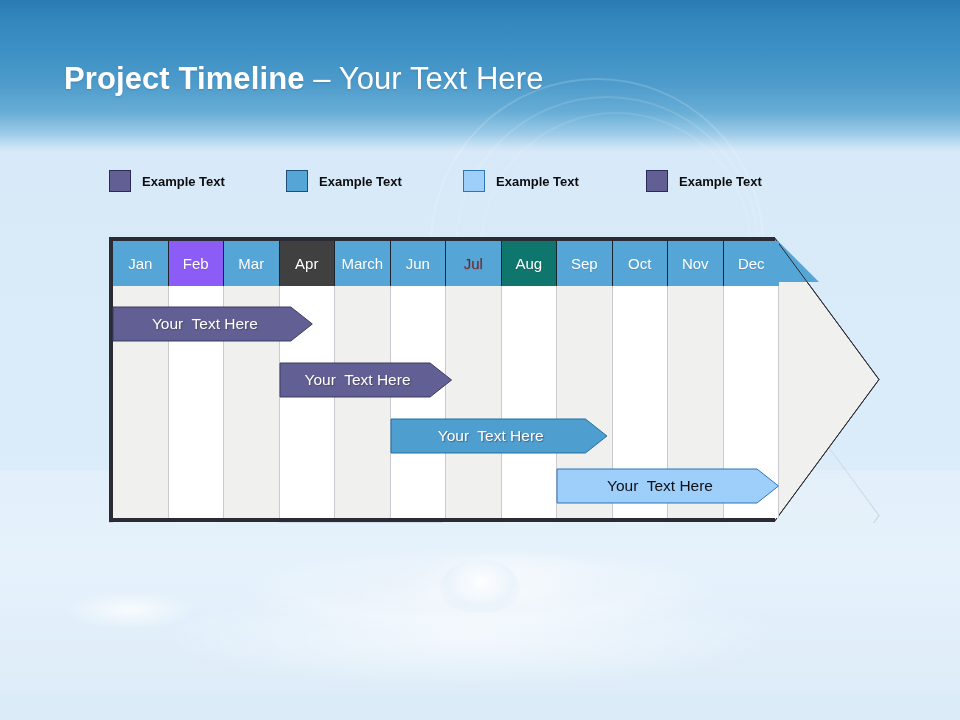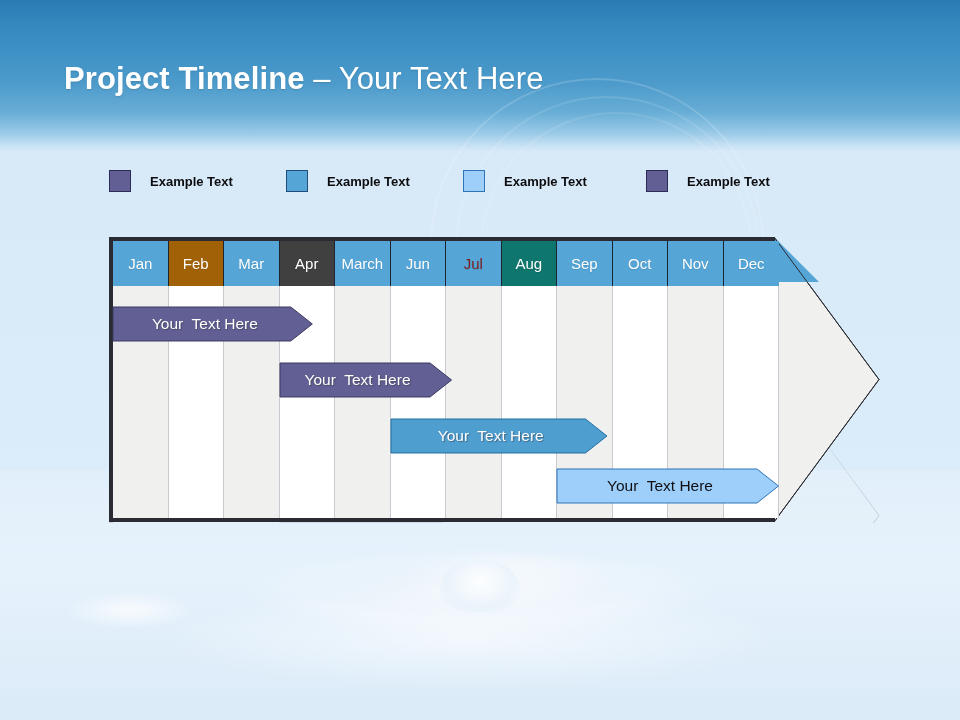--- a/index.html
+++ b/index.html
@@ -121,21 +121,21 @@
     align-items: center;
     height: 26px;
     white-space: nowrap;
   }
   .legend-swatch {
     width: 20px;
     height: 20px;
     flex: 0 0 auto;
   }
   .legend-label {
-    margin-left: 19px;
+    margin-left: 11px;
     font-size: 13px;
     font-weight: bold;
     color: #0d0d10;
   }
 
   
   .chart {
     position: absolute;
     left: 109px;
     top: 237px;
@@ -358,21 +358,21 @@
         <div class="col odd" style="left: 222px; background: rgb(240, 240, 239);"></div>
         <div class="col even" style="left: 277.5px; background: rgb(255, 255, 255);"></div>
         <div class="col odd" style="left: 333px; background: rgb(240, 240, 239);"></div>
         <div class="col even" style="left: 388.5px; background: rgb(255, 255, 255);"></div>
         <div class="col odd" style="left: 444px; background: rgb(240, 240, 239);"></div>
         <div class="col even" style="left: 499.5px; background: rgb(255, 255, 255);"></div>
         <div class="col odd" style="left: 555px; background: rgb(240, 240, 239);"></div>
         <div class="col even" style="left: 610.5px; background: rgb(255, 255, 255);"></div>
         <div class="head-row">
           <div class="head-cell" style="background: rgb(85, 165, 214); color: rgb(255, 255, 255);">Jan</div>
-          <div class="head-cell" style="background: #a16207; color: rgb(255, 255, 255);">Feb</div>
+          <div class="head-cell" style="background: #8b5cf6; color: rgb(255, 255, 255);">Feb</div>
           <div class="head-cell" style="background: rgb(85, 165, 214); color: rgb(255, 255, 255);">Mar</div>
           <div class="head-cell" style="background: #404040; color: rgb(255, 255, 255);">Apr</div>
           <div class="head-cell" style="background: rgb(85, 165, 214); color: rgb(255, 255, 255);">March</div>
           <div class="head-cell" style="background: rgb(85, 165, 214); color: rgb(255, 255, 255);">Jun</div>
           <div class="head-cell" style="background: rgb(85, 165, 214); color: #7f1d1d;">Jul</div>
           <div class="head-cell" style="background: #0f766e; color: rgb(255, 255, 255);">Aug</div>
           <div class="head-cell" style="background: rgb(85, 165, 214); color: rgb(255, 255, 255);">Sep</div>
           <div class="head-cell" style="background: rgb(85, 165, 214); color: rgb(255, 255, 255);">Oct</div>
           <div class="head-cell" style="background: rgb(85, 165, 214); color: rgb(255, 255, 255);">Nov</div>
           <div class="head-cell" style="background: rgb(85, 165, 214); color: rgb(255, 255, 255);">Dec</div>

